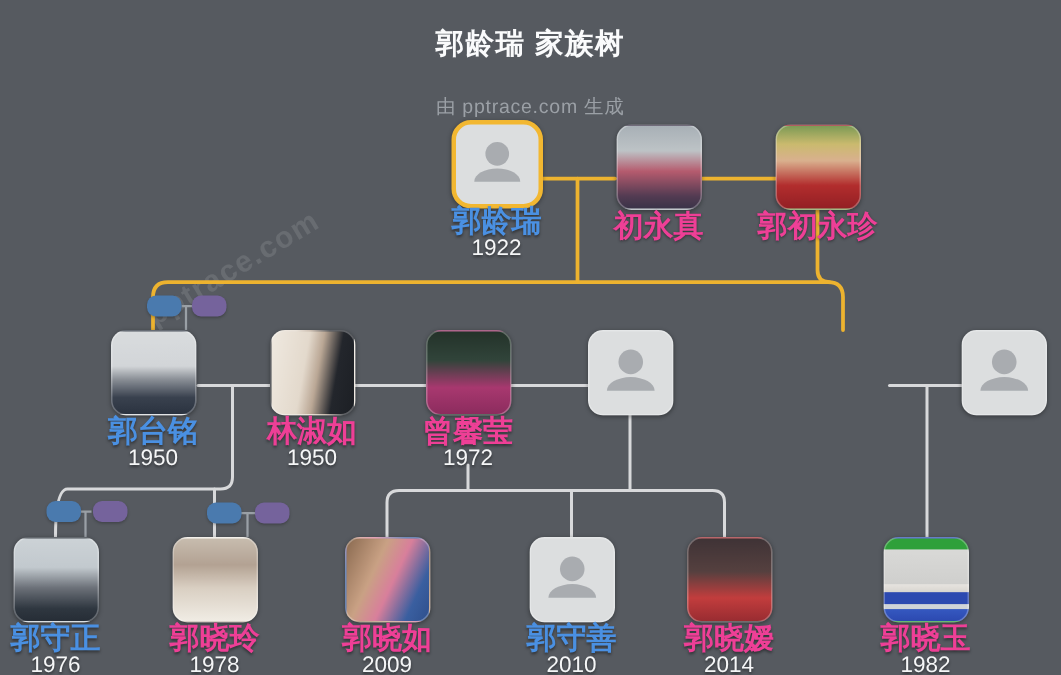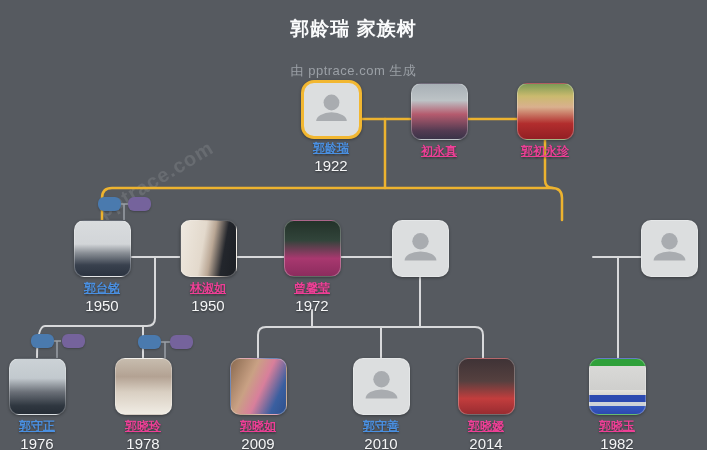--- a/index.html
+++ b/index.html
@@ -27,21 +27,21 @@
     border:1px solid rgba(255,255,255,0.28);
     box-shadow:0 1px 3px rgba(0,0,0,0.35);
     margin-bottom:3px;overflow:hidden;
   }
   .avatar.selected{
     width:61px;height:59px;border:3px solid #f2b731;border-radius:13px;
     margin-bottom:1px;background:#e2e3e5;
   }
   .avatar.ph{background:#dcdedf;display:flex;align-items:center;justify-content:center;}
   .avatar.ph svg{width:100%;height:100%;}
-  .pname{font-size:12px;font-weight:bold;line-height:17px;text-shadow:0 1px 2px rgba(0,0,0,0.45);white-space:nowrap;text-decoration:underline;}
+  .pname{font-size:20px;font-weight:bold;line-height:17px;text-shadow:0 1px 2px rgba(0,0,0,0.45);white-space:nowrap;}
   .pname.male{color:#4a90e2;}
   .pname.female{color:#ee3f96;}
   .pyear{font-size:15px;line-height:17px;color:#f5f6f7;text-shadow:0 1px 2px rgba(0,0,0,0.45);}
   
   .photo-chu{background:linear-gradient(180deg,#a8b0b6 0%,#bdc3c6 30%,#b55b6e 55%,#533b52 85%,#3a3348 100%);}
   .photo-guochu{background:linear-gradient(180deg,#7d9a55 0%,#caba6e 22%,#d9b08e 42%,#b22d2d 72%,#931f24 100%);}
   .photo-taiming{background:linear-gradient(180deg,#d9dcde 0%,#d2d5d8 42%,#8a8f96 58%,#39414e 80%,#2b3340 100%);}
   .photo-shuru{background:linear-gradient(100deg,#efe9e0 0%,#e3d9cc 40%,#baa795 55%,#23262c 75%,#1c1f24 100%);}
   .photo-xinying{background:linear-gradient(180deg,#233229 0%,#31443a 35%,#a8386f 68%,#8c2c5e 100%);}
   .photo-taiqiang{background:linear-gradient(180deg,#2a2724 0%,#3b3733 48%,#c9c2b8 75%,#e9e4dd 100%);}

